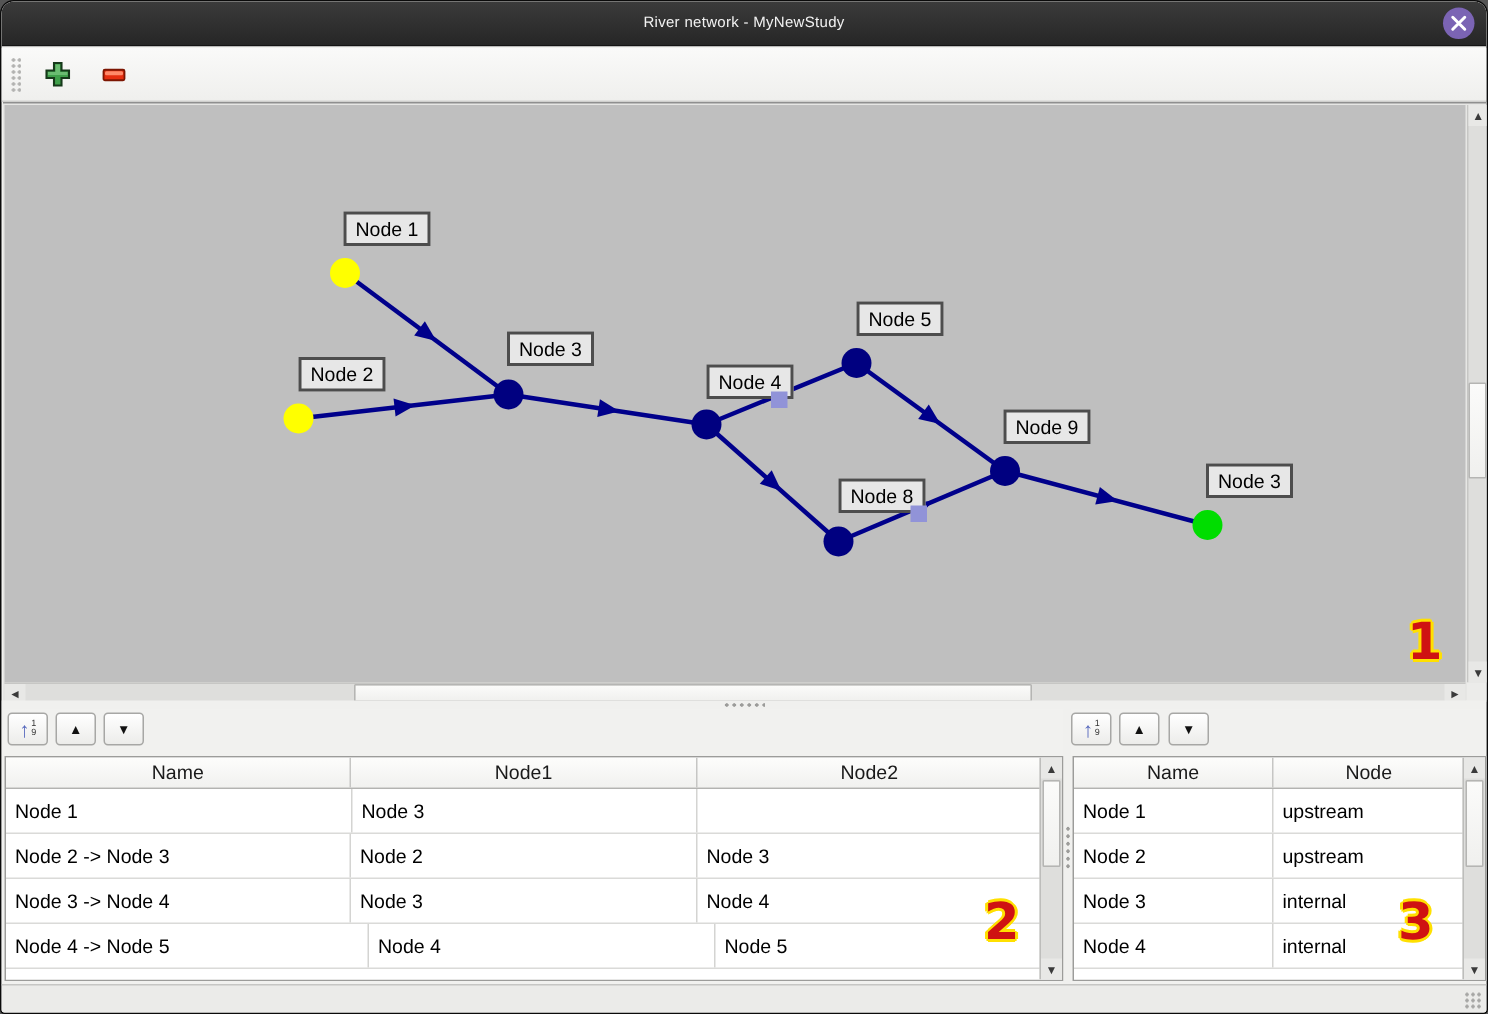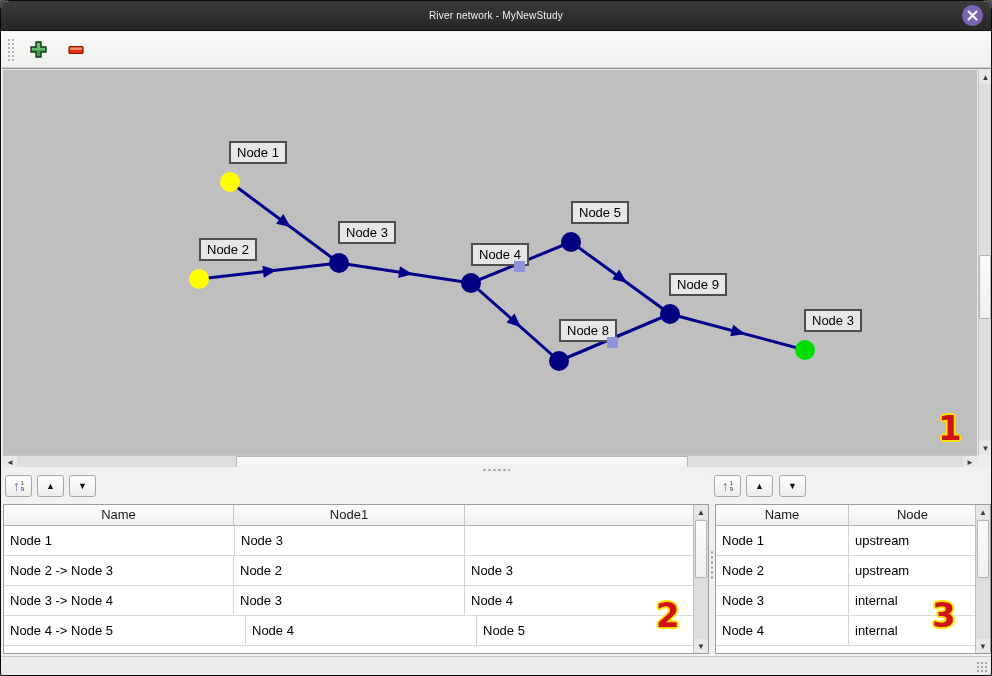--- a/index.html
+++ b/index.html
@@ -222,20 +222,21 @@
       <span class="tri">▲</span>
     </button>
     <button class="sm-btn" style="left:778px;">
       <span class="tri">▼</span>
     </button>
 
     <div class="dtable" style="left:2px; top:31px; width:706px; height:150px;">
         <div class="t-head">
           <div class="t-hcell" style="width: 230px;">Name</div>
           <div class="t-hcell" style="width: 231px;">Node1</div>
+          <div class="t-hcell" style="width: 230px;">Node2</div>
         </div>
       <div class="t-row">
           <div class="t-cell" style="width: 231px;">Node 1</div>
           <div class="t-cell" style="width: 230px;">Node 3</div>
         </div>
         <div class="t-row">
           <div class="t-cell" style="width: 230px;">Node 2 -&gt; Node 3</div>
           <div class="t-cell" style="width: 231px;">Node 2</div>
           <div class="t-cell" style="width: 230px;">Node 3</div>
         </div>

